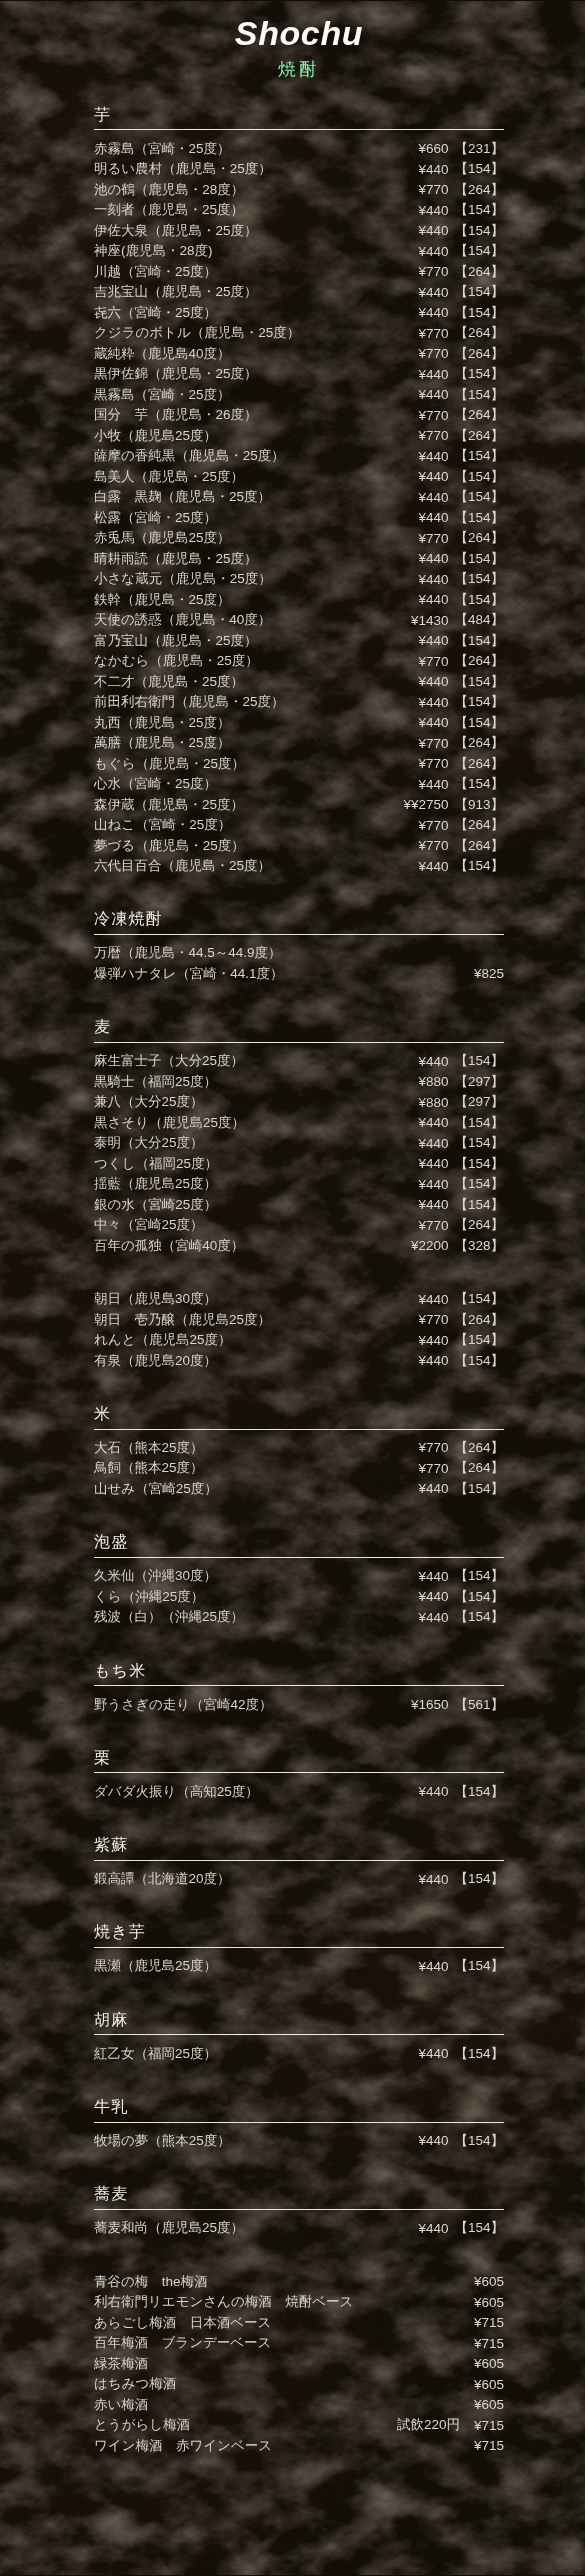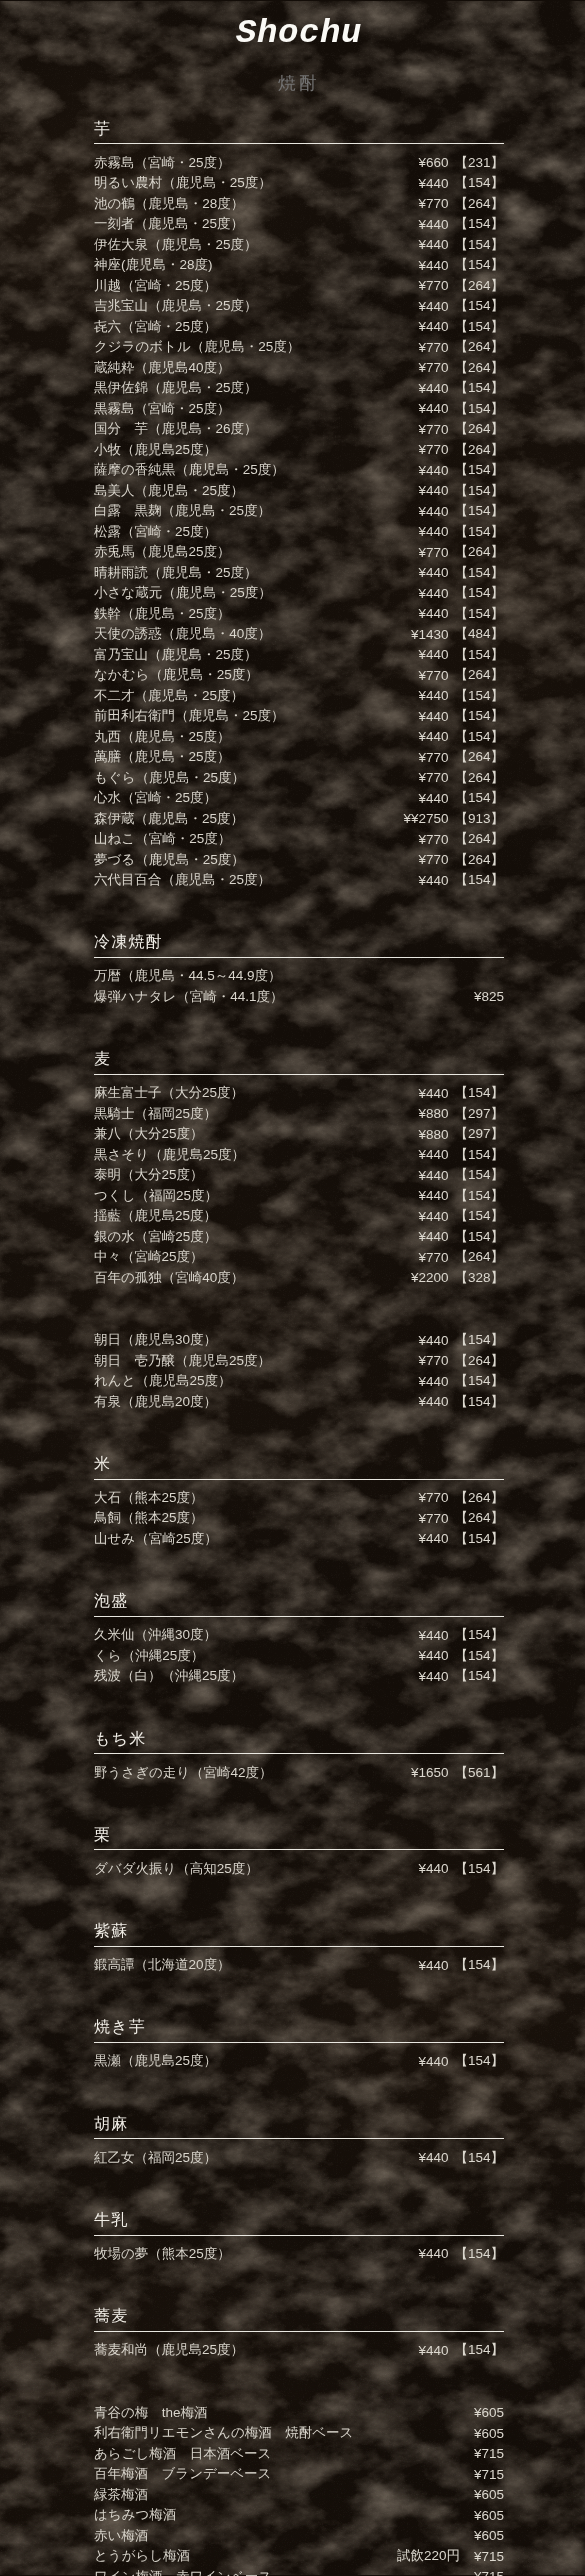--- a/index.html
+++ b/index.html
@@ -12,26 +12,26 @@
       radial-gradient(585px 468px at 30% 52%,rgba(82,60,40,0.07), transparent 60%),
       radial-gradient(468px 410px at 78% 78%, rgba(92,66,42,0.09), transparent 60%),
       radial-gradient(527px 410px at 20% 92%, rgba(84,62,40,0.08), transparent 60%),
       #130d08;
     color:#ddd9d0;
   }
   .texture{position:absolute;left:0;top:0;width:585px;height:2576px;pointer-events:none;}
   .page{position:relative;width:410px;margin:0 0 0 94px;padding-top:13px;}
   header{text-align:center;}
   .script-title{
-    margin:0;font-family:Liberation Mono, monospace;
+    margin:0;font-family:Liberation Sans, sans-serif;
     font-style:italic;font-weight:bold;font-size:34px;line-height:41px;
     color:#fbfaf6;letter-spacing:0.6px;
   }
-  .subtitle{margin-top:19px;font-size:17.6px;line-height:21px;letter-spacing:3.5px;color:#737373;}
-  .menu-section{margin-top:42px;}
+  .subtitle{margin-top:5px;font-size:17.6px;line-height:21px;letter-spacing:3.5px;color:#86efac;}
+  .menu-section{margin-top:33px;}
   .menu-section:first-child{margin-top:24.6px;}
   .section-title{
     margin:0;font-size:16px;line-height:19.3px;font-weight:normal;letter-spacing:1.2px;
     color:#f1eee7;padding-bottom:5.3px;border-bottom:1.2px solid rgba(250,248,242,0.92);
   }
   .items{margin-top:8.2px;}
   .row{height:20.5px;display:flex;align-items:center;justify-content:space-between;}
   .nm{font-size:13.5px;color:#d9d5cc;white-space:pre;}
   .pr{display:flex;align-items:center;font-size:13.5px;color:#dcd8cf;}
   .note{margin-right:14px;text-align:center;}

